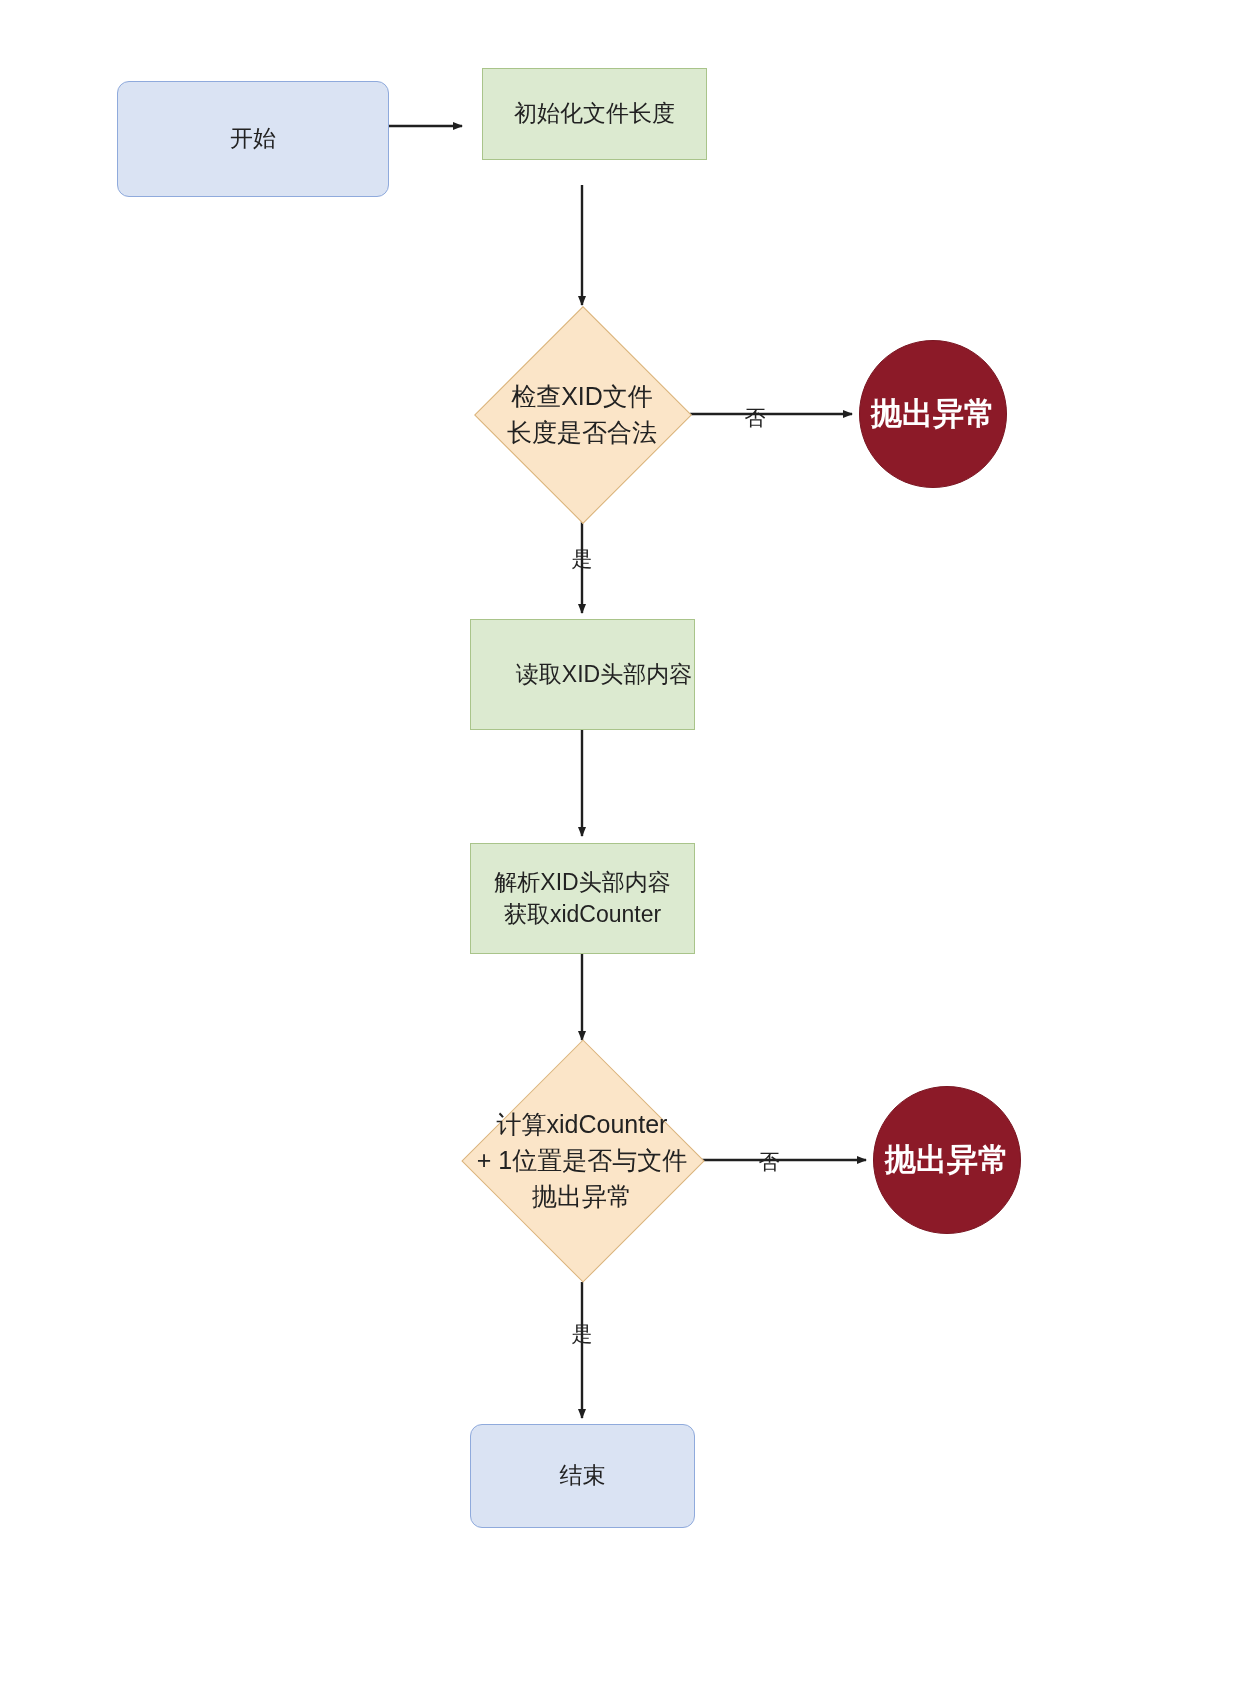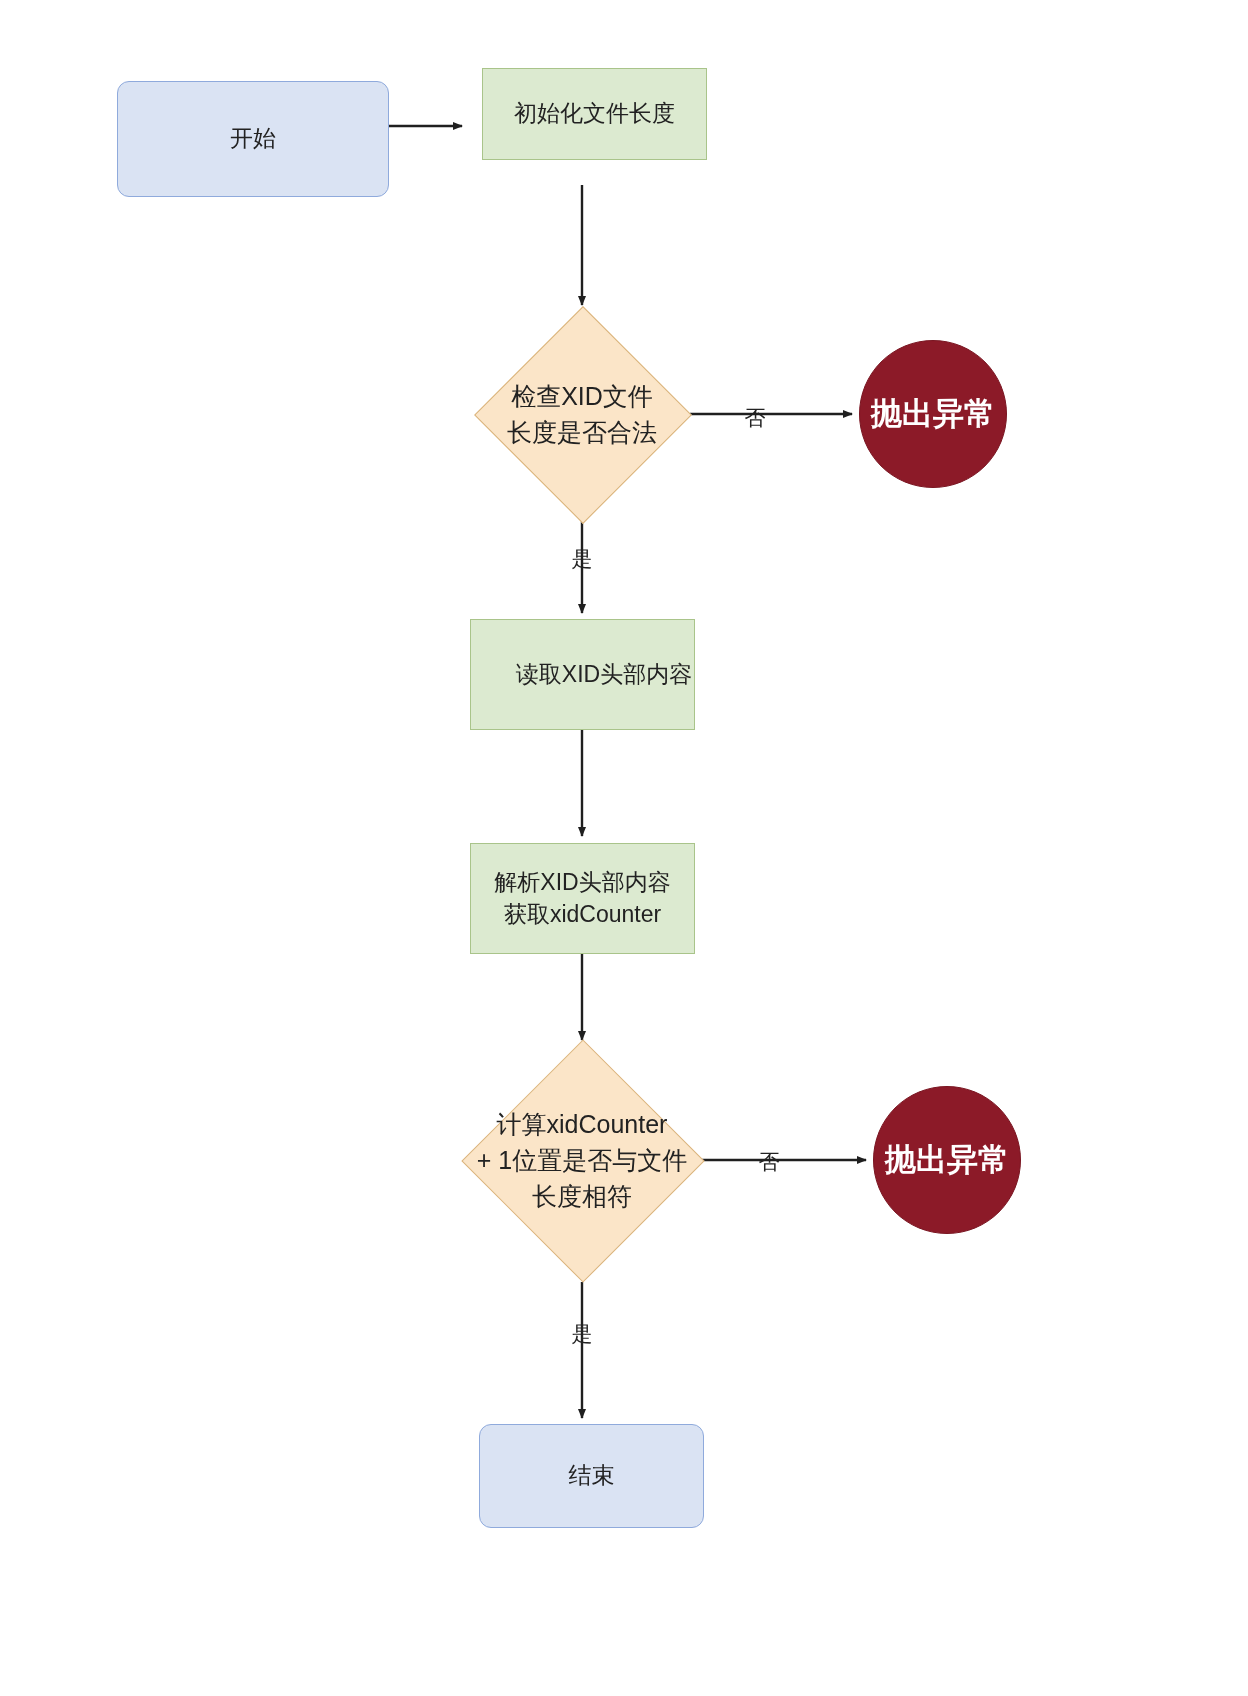--- a/index.html
+++ b/index.html
@@ -143,28 +143,28 @@
 
 <div class="node process" style="left:470px; top:843px; width:225px; height:111px;">
   <span>解析XID头部内容
 获取xidCounter</span>
 </div>
 
 <div class="decision-wrap" style="left:497px; top:1075px; width:170px; height:170px;">
   <div class="decision-shape"></div>
   <div class="decision-label" style="left:-50px; width:270px;">计算xidCounter
 + 1位置是否与文件
-长度相符</div>
+抛出异常</div>
 </div>
 
 <div class="node exception" style="left:873px; top:1086px; width:148px; height:148px;">
   <span>抛出异常</span>
 </div>
 
-<div class="node terminator" style="left:470px; top:1424px; width:225px; height:104px;margin-left:9px;">
+<div class="node terminator" style="left:470px; top:1424px; width:225px; height:104px;">
   <span>结束</span>
 </div>
 
 <div class="edge-label" style="left:738px; top:404px; width:34px;">否</div>
 
 <div class="edge-label" style="left:565px; top:545px; width:34px;">是</div>
 
 <div class="edge-label" style="left:752px; top:1148px; width:34px;">否</div>
 
 <div class="edge-label" style="left:565px; top:1320px; width:34px;">是</div>

